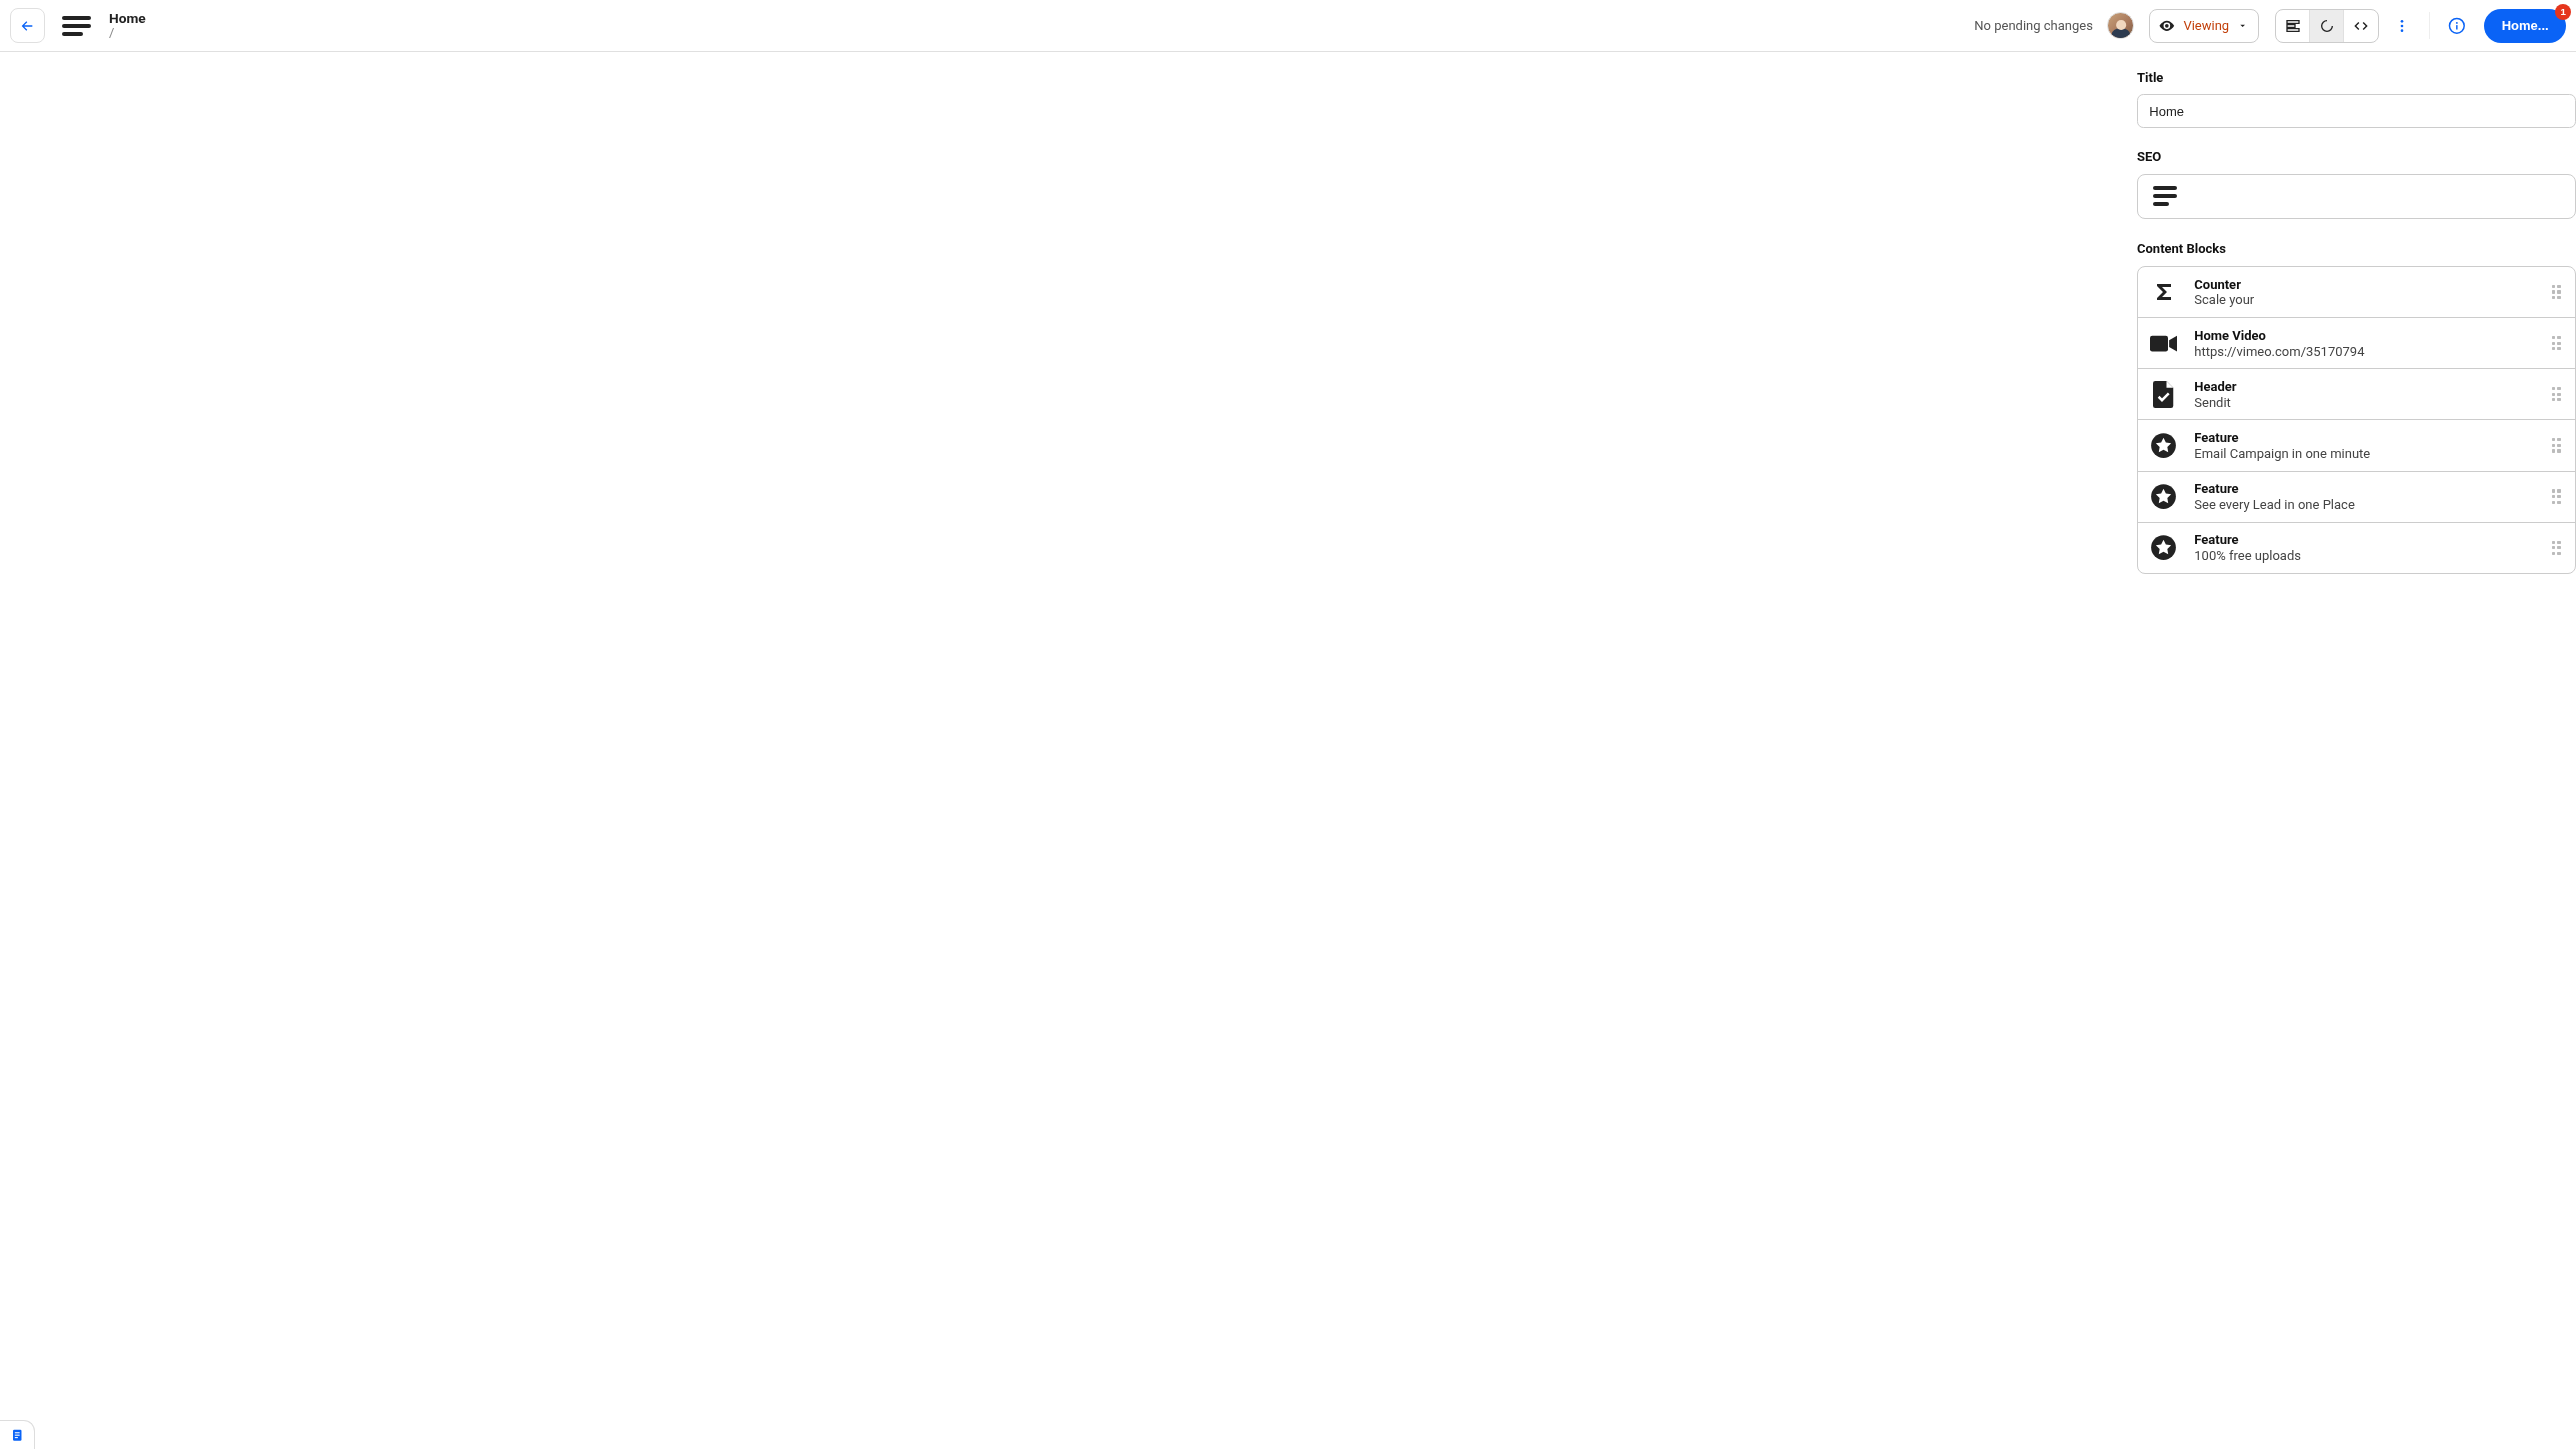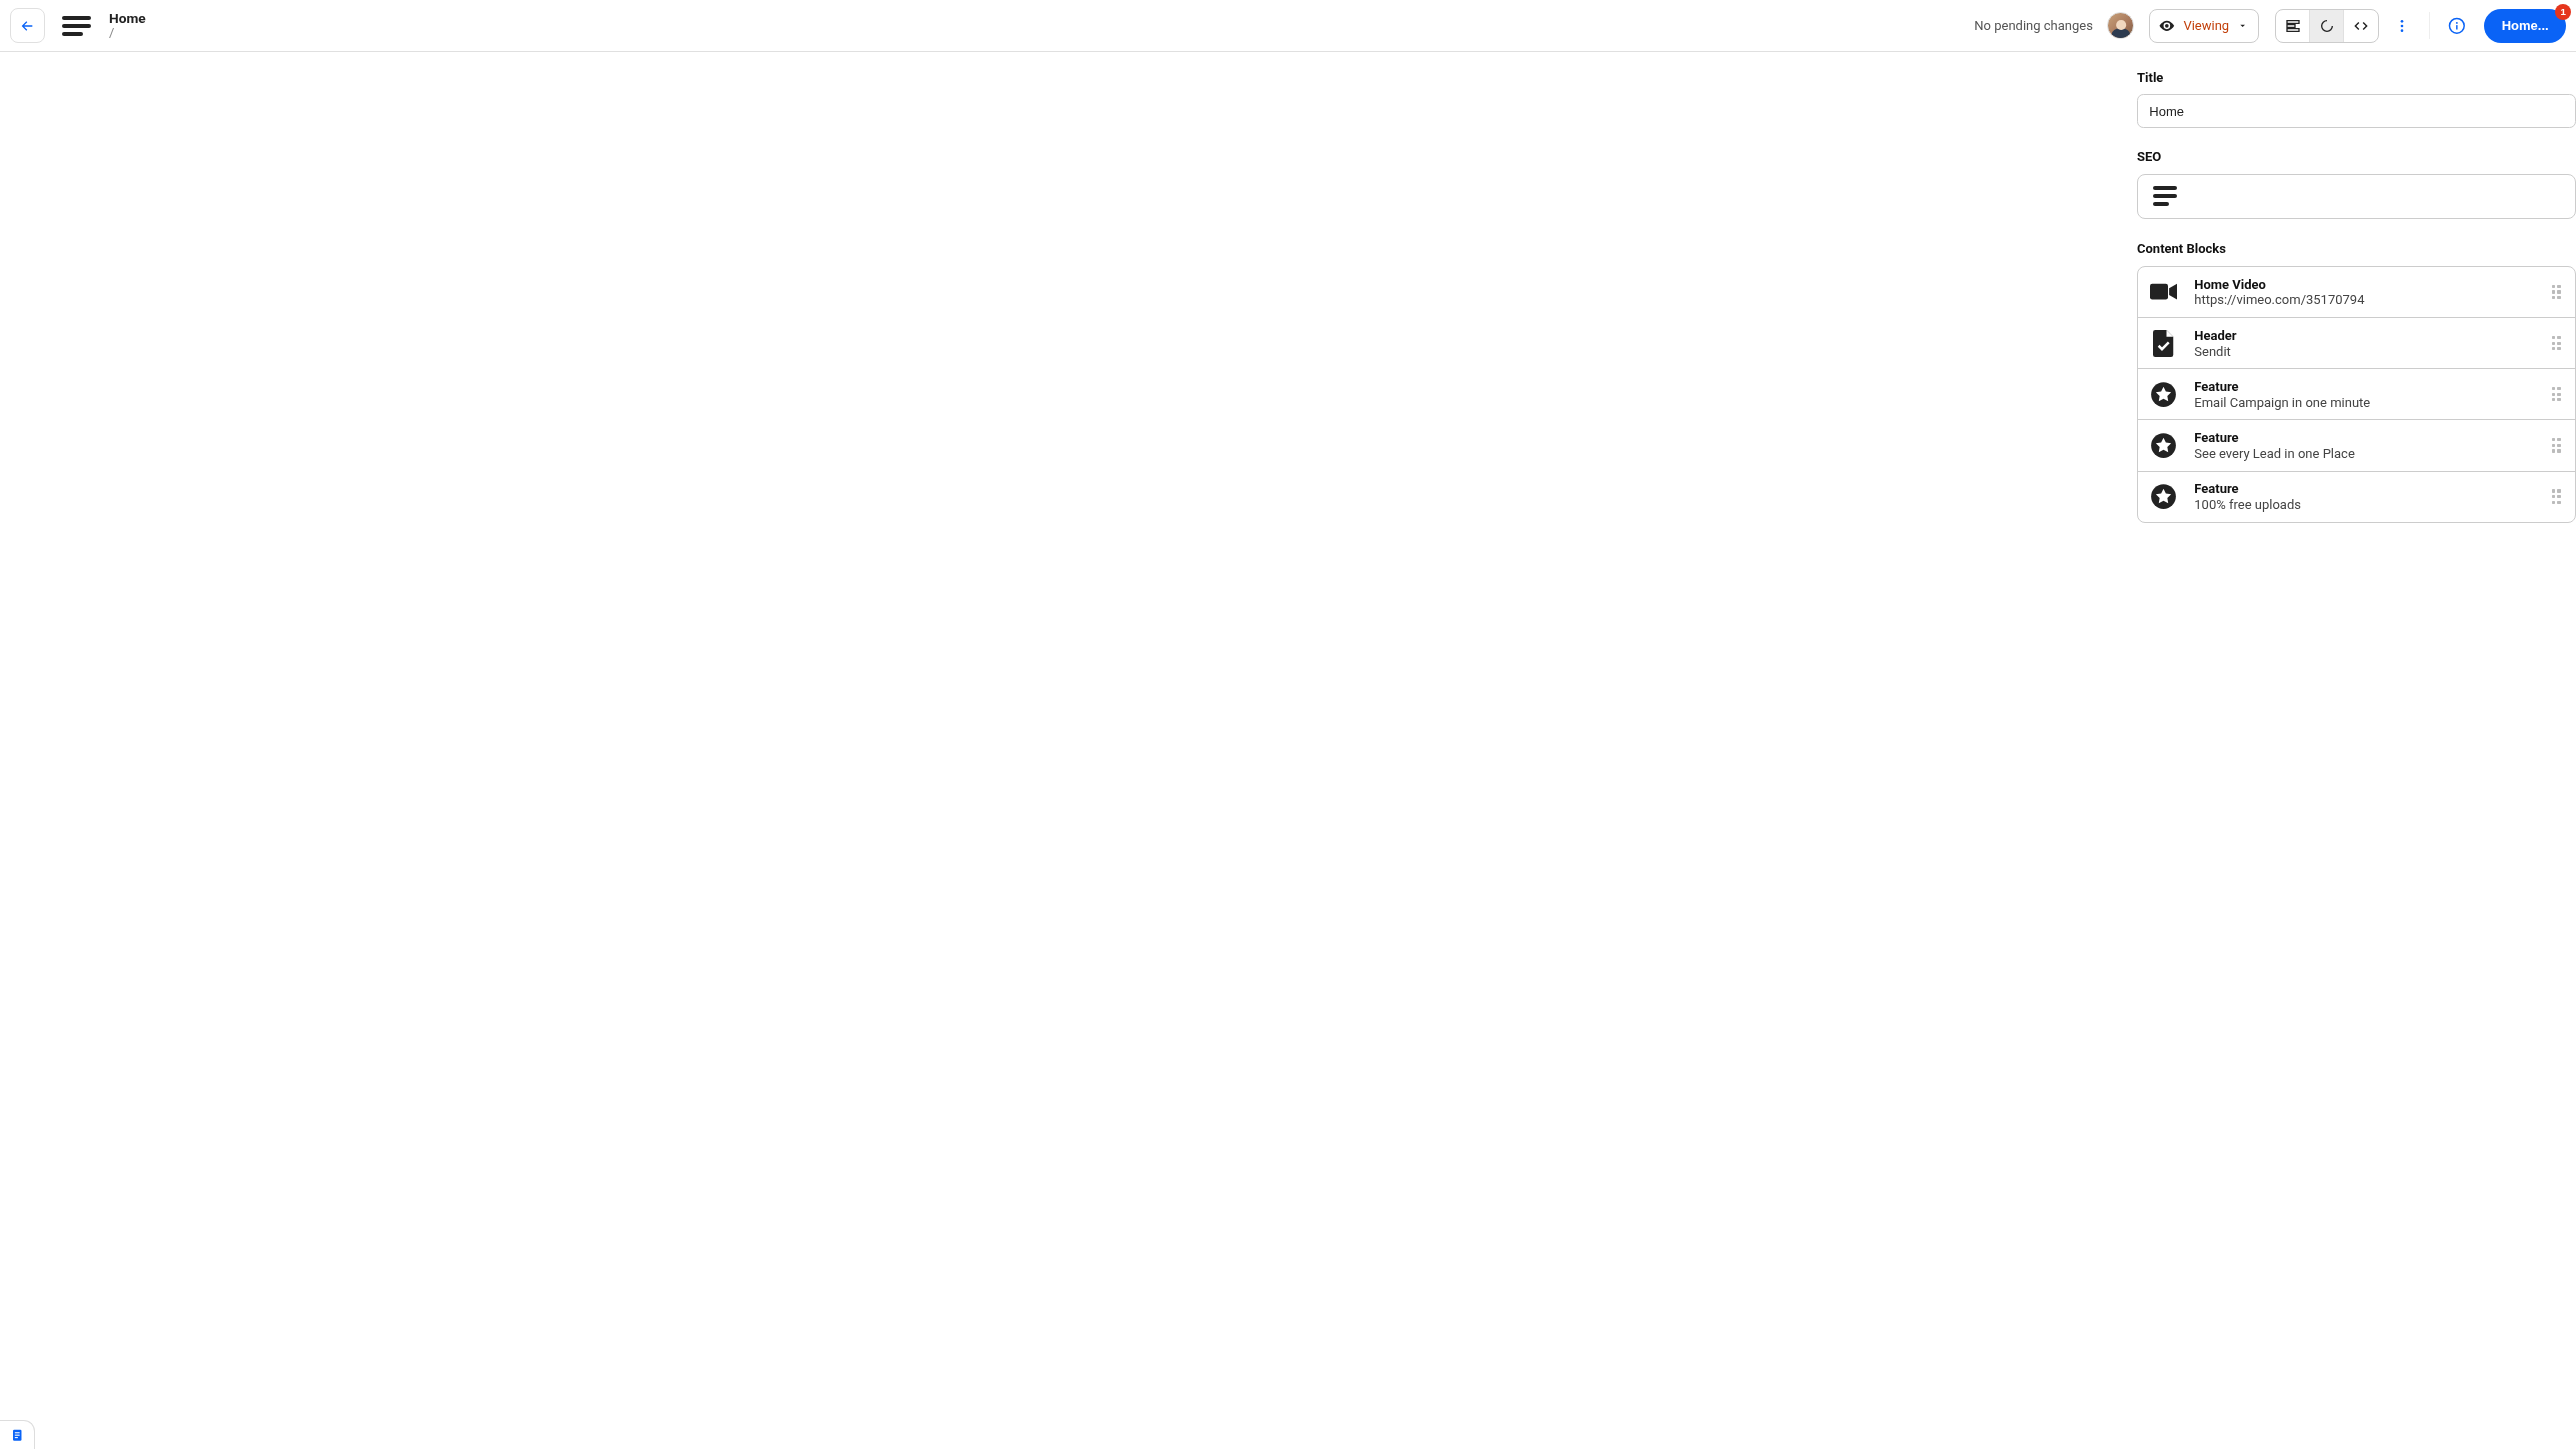--- a/index.html
+++ b/index.html
@@ -167,20 +167,39 @@
         <span></span>
           <span></span>
           <span></span>
       </div>
     </div>
     
     <div class="field-label">Content Blocks</div>
     <div class="blocks" id="blocks-list">
         <div class="block">
           <div class="block-icon">
+            <svg width="24" height="24" viewBox="0 0 24 24">
+              <path d="M5 4h14v3h-9l5 5-5 5h9v3H5v-2l6-6-6-6z" fill="#222"></path>
+            </svg>
+          </div>
+          <div class="block-body">
+            <div class="block-title">Counter</div>
+            <div class="block-sub">Scale your</div>
+          </div>
+          <div class="drag-handle">
+            <span></span>
+            <span></span>
+            <span></span>
+            <span></span>
+            <span></span>
+            <span></span>
+          </div>
+        </div>
+        <div class="block">
+          <div class="block-icon">
             <svg width="27" height="21" viewBox="0 0 24 18">
               <rect x="0" y="2" width="16" height="14" rx="2" fill="#222"></rect>
               <path d="M17 6l7-4v14l-7-4z" fill="#222"></path>
             </svg>
           </div>
           <div class="block-body">
             <div class="block-title">Home Video</div>
             <div class="block-sub">https://vimeo.com/35170794</div>
           </div>
           <div class="drag-handle">

